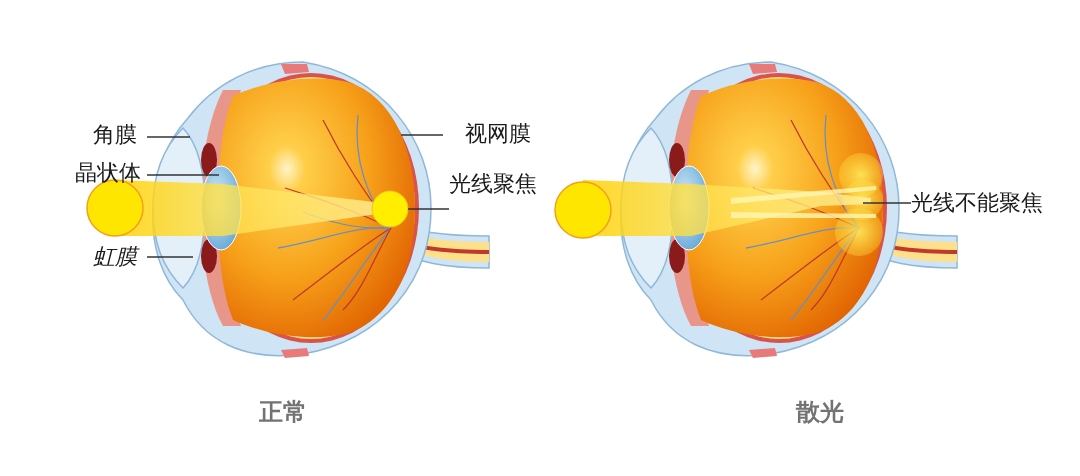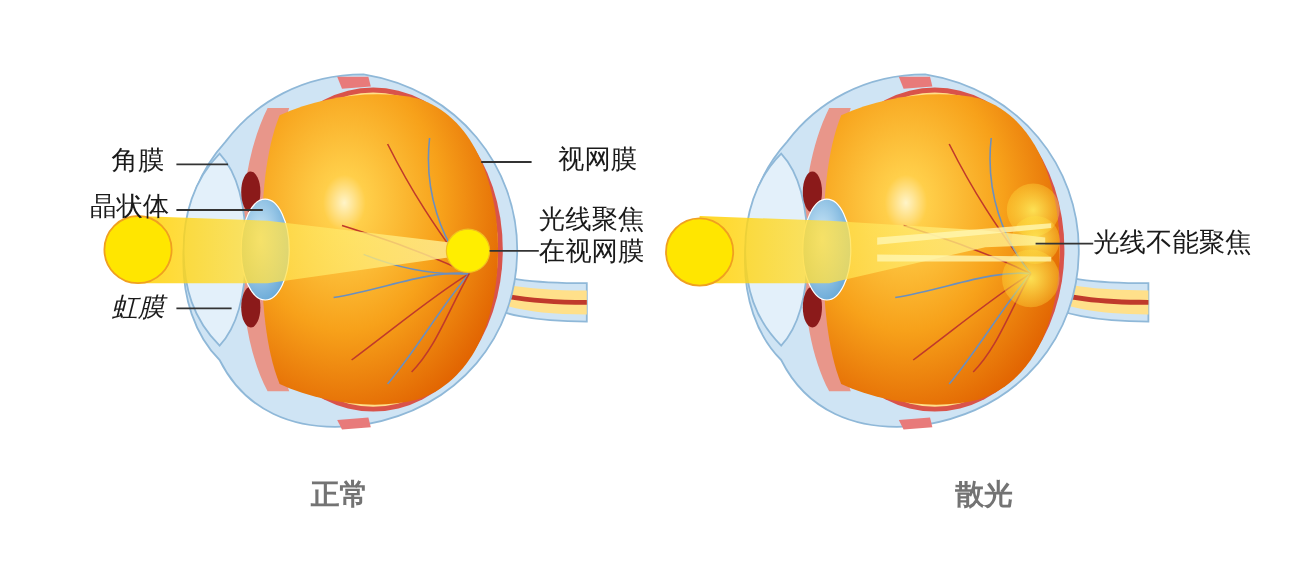--- a/index.html
+++ b/index.html
@@ -129,19 +129,18 @@
       </g>
     </g>
   </svg>
 
   
   <div class="label" style="left:70px; top:122px;">角膜</div>
   <div class="label" style="left:52px; top:160px;">晶状体</div>
   <div class="label" style="left:70px; top:244px;font-style:italic;">虹膜</div>
   <div class="label" style="left:442px; top:121px;">视网膜</div>
   <div class="label" style="left:426px; top:171px;">光线聚焦</div>
-  <div class="label" style="left:426px; top:198px;">在视网膜</div>
   <div class="caption" style="left:236px; top:398px;">正常</div>
 
   
   <div class="label" style="left:888px; top:190px;">光线不能聚焦</div>
   <div class="caption" style="left:773px; top:398px;">散光</div>
 </div>
 
 </body></html>

